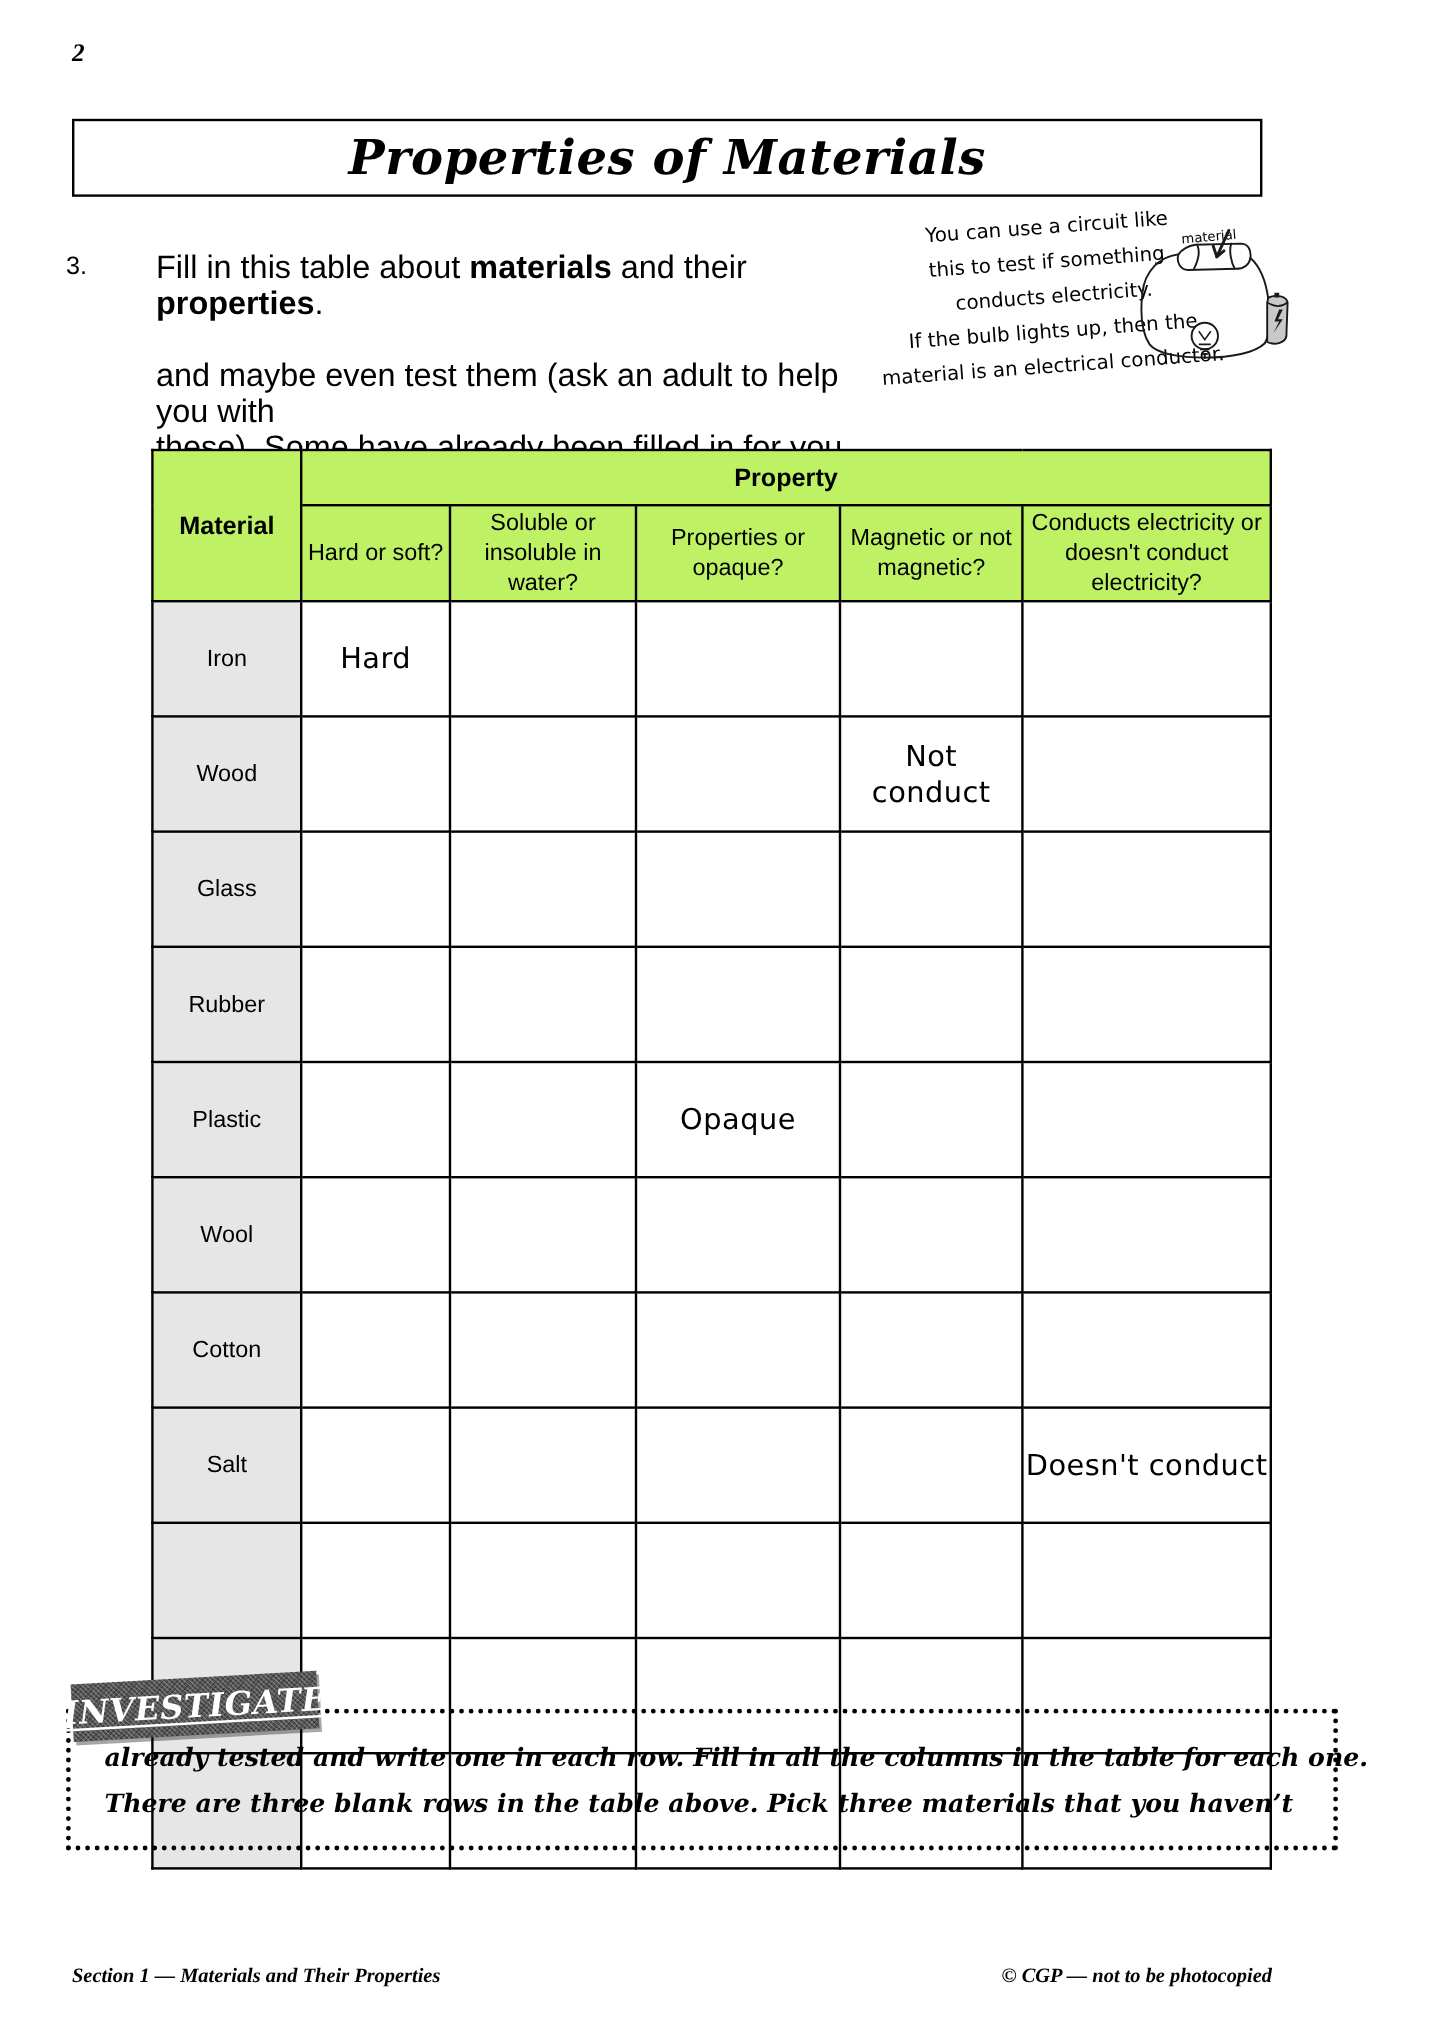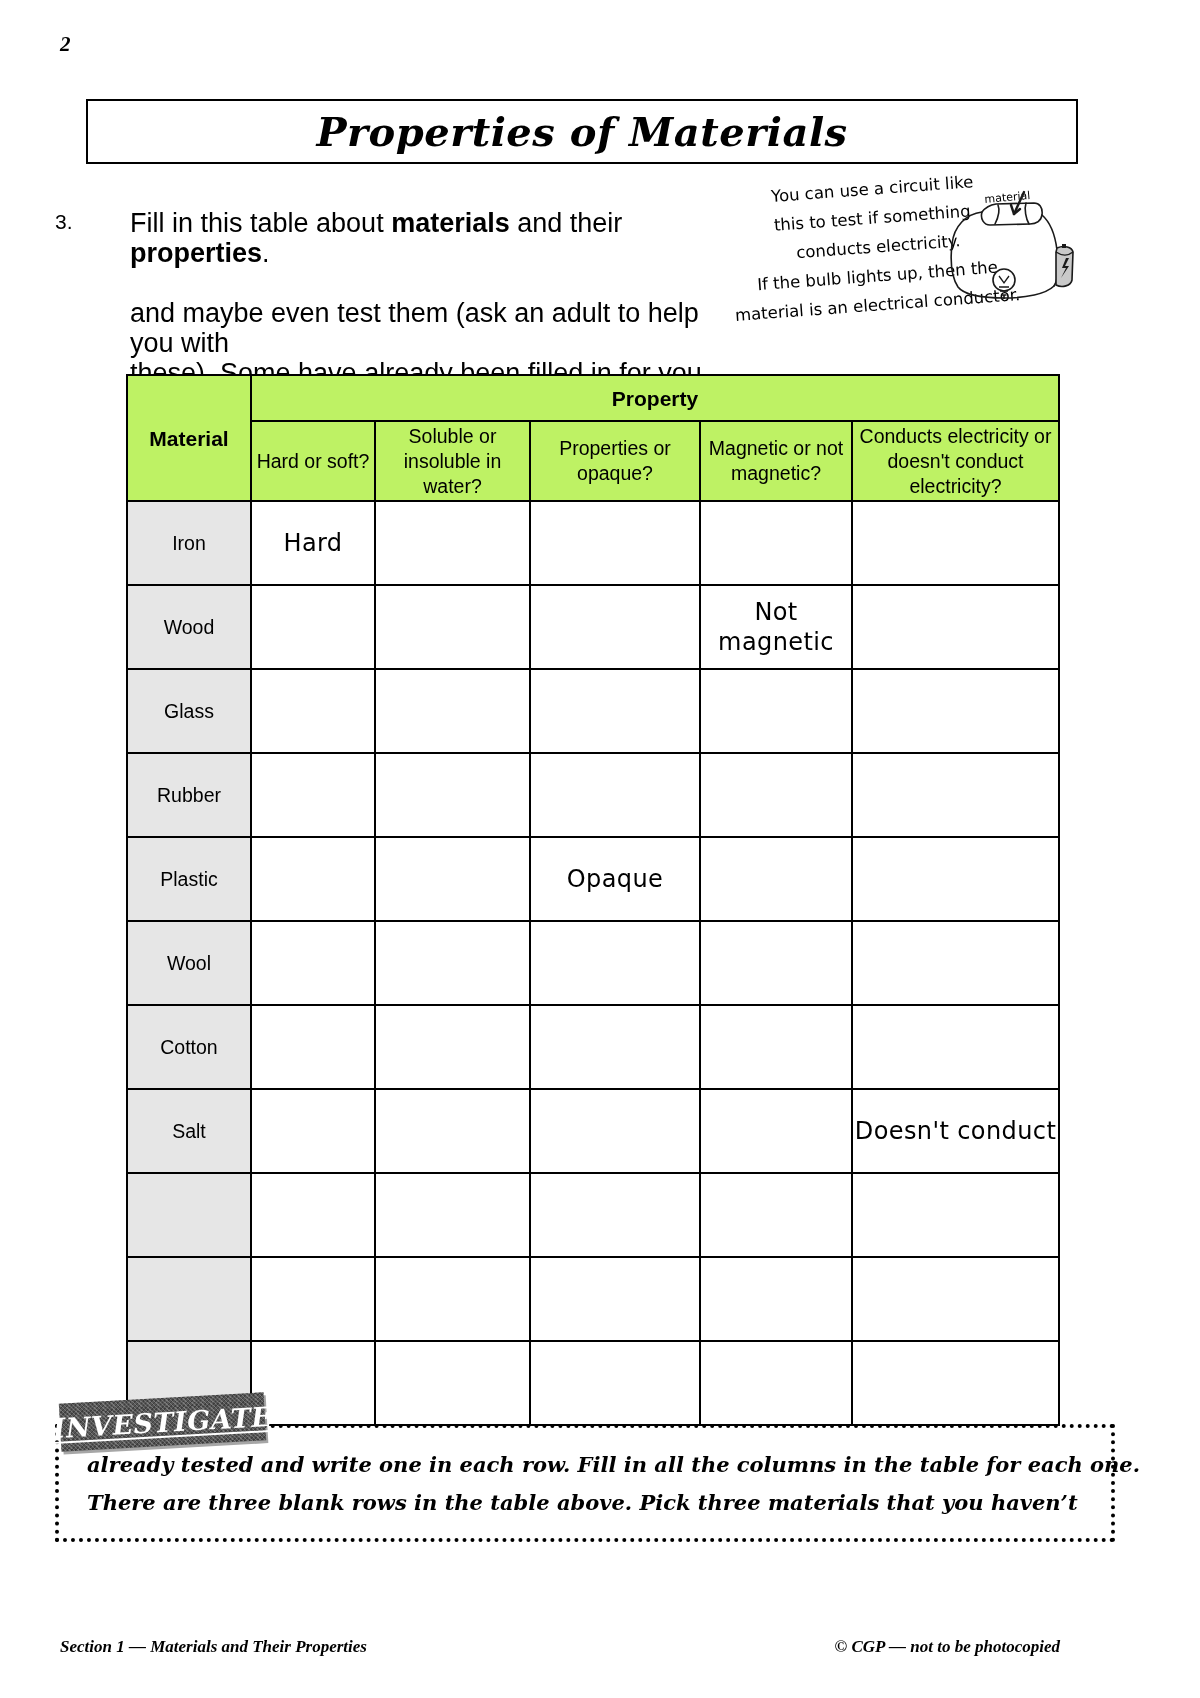--- a/index.html
+++ b/index.html
@@ -33,21 +33,20 @@
     position: absolute;
     left: 60px;
     top: 99px;
     width: 992px;
     height: 65px;
     border: 2px solid #000;
     box-sizing: border-box;
     display: flex;
     align-items: center;
     justify-content: center;
-    margin-left: 26px;
   }
   .title-bar .title-text {
     font-family: "DejaVu Serif", serif;
     font-style: italic;
     font-weight: bold;
     font-size: 40px;
     letter-spacing: 0.5px;
     white-space: nowrap;
   }
 
@@ -143,21 +142,21 @@
   }
   .tbl .mat-hdr {
     font-weight: bold;
     font-size: 21px;
     width: 124px;
   }
   .tbl .col-hdr { height: 80px; padding: 0 4px; }
   .tbl .row-label {
     background: #e6e6e6;
     font-size: 19.5px;
-    height: 84px;
+    height: 96px;
   }
   .tbl .cell { background: #ffffff; }
   .tbl .hand {
     font-family: "DejaVu Sans", sans-serif;
     font-size: 24px;
     line-height: 30px;
     letter-spacing: 0.4px;
     margin-top: 20px;
   }
 
@@ -332,21 +331,21 @@
       <td class="cell hand"></td>
       <td class="cell hand"></td>
       <td class="cell hand"></td>
       <td class="cell hand"></td>
     </tr>
     <tr>
       <td class="row-label">Wood</td>
       <td class="cell hand"></td>
       <td class="cell hand"></td>
       <td class="cell hand"></td>
-      <td class="cell hand">Not magnetic</td>
+      <td class="cell hand">Not conduct</td>
       <td class="cell hand"></td>
     </tr>
     <tr>
       <td class="row-label">Glass</td>
       <td class="cell hand"></td>
       <td class="cell hand"></td>
       <td class="cell hand"></td>
       <td class="cell hand"></td>
       <td class="cell hand"></td>
     </tr>

